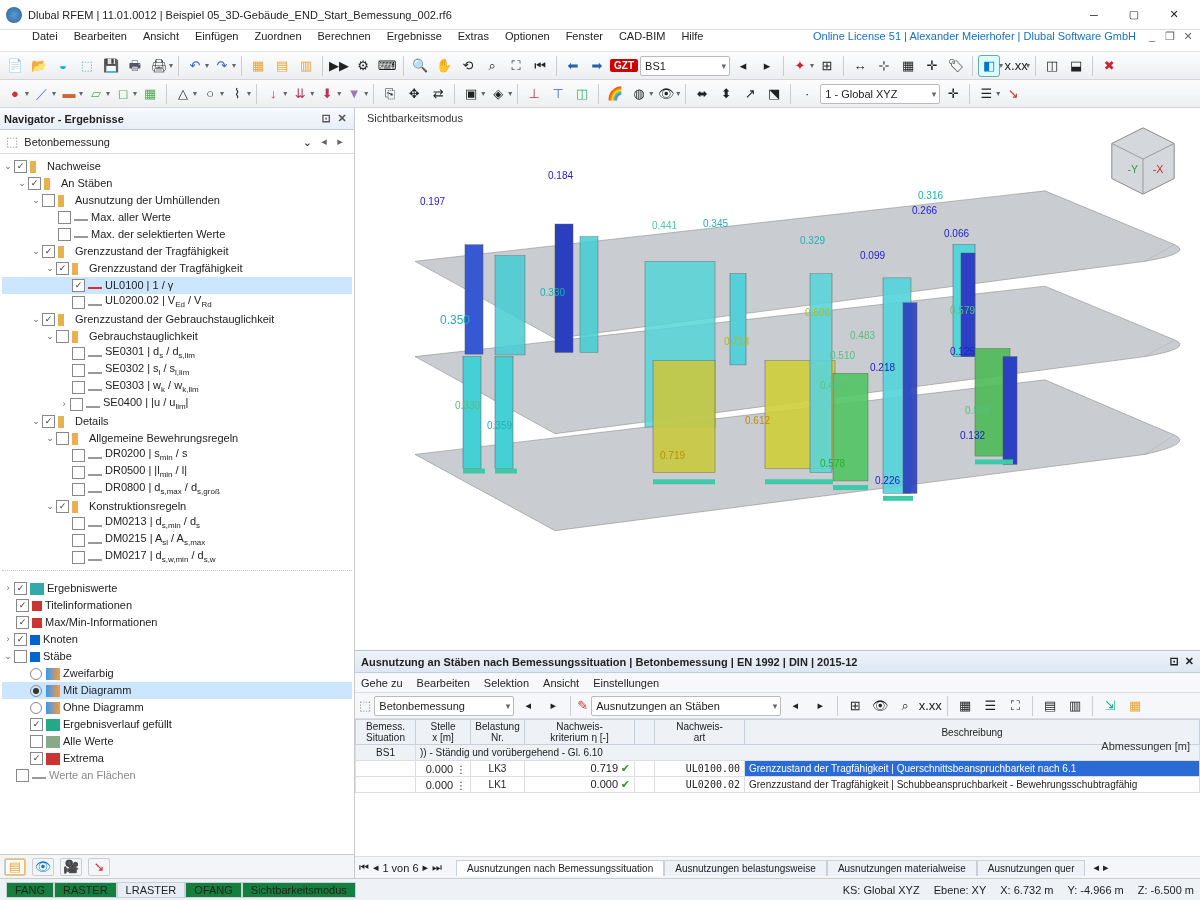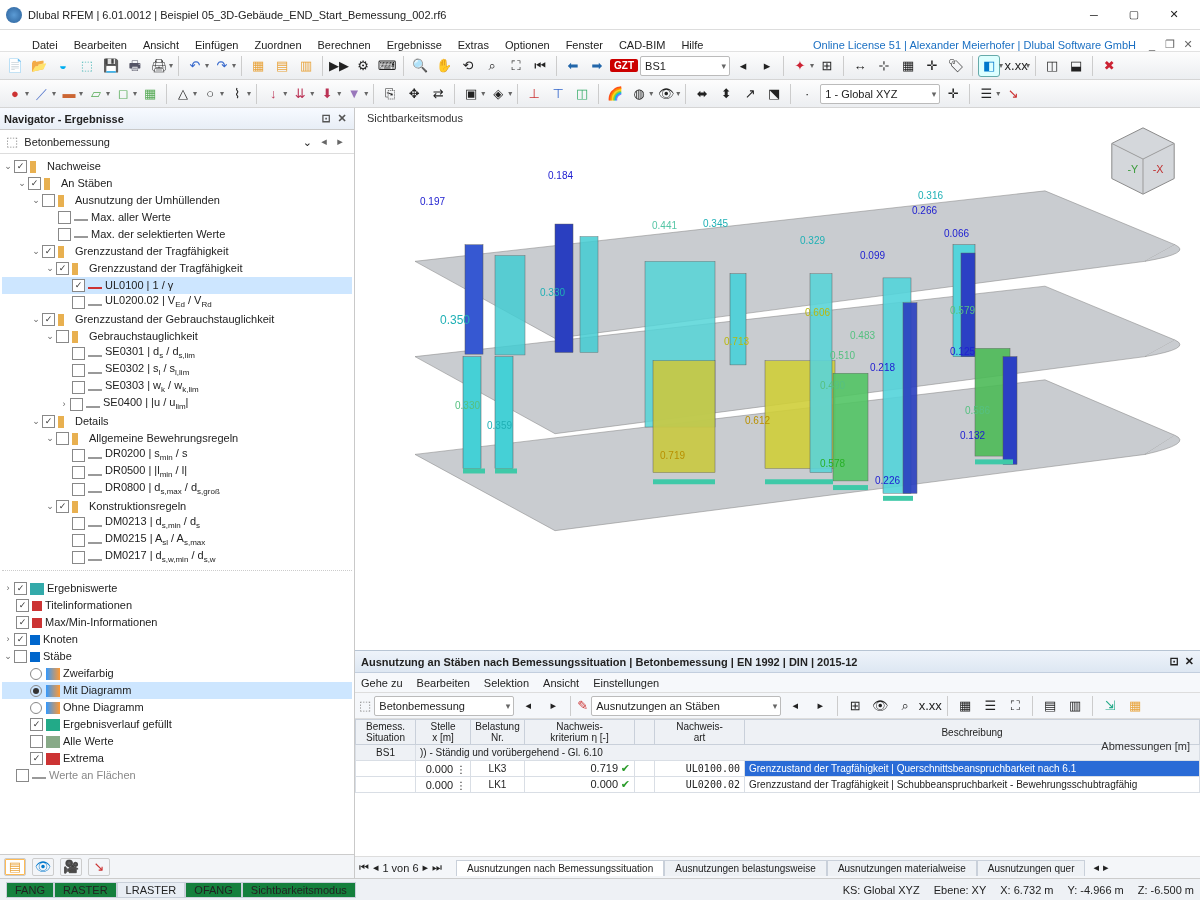--- a/index.html
+++ b/index.html
@@ -1,21 +1,21 @@
 <!DOCTYPE html>
 <html><head>
 <meta charset="utf-8">
 <style>
   * { box-sizing: border-box; margin: 0; padding: 0; font-family: 'Segoe UI', Tahoma, sans-serif; font-size: 11px; }
   body { width: 1200px; height: 900px; overflow: hidden; background: #f0f0f0; display: flex; flex-direction: column; color: #222; }
   .titlebar { height: 30px; background: #fff; border-bottom: 1px solid #ddd; display: flex; align-items: center; padding: 0 6px; }
   .titlebar .app-icon { width: 16px; height: 16px; background: radial-gradient(circle,#5b9bd5,#2a6099); border-radius:50%; margin-right:6px;}
   .titlebar .title { flex:1; }
   .titlebar .win-btn { width: 40px; height:28px; display:flex; align-items:center; justify-content:center; }
-  .menubar { height: 22px; background: #fff; display:flex; align-items:flex-end; padding:0 4px; border-bottom:1px solid #e2e2e2;}
+  .menubar { height: 22px; background: #fff; display:flex; align-items:flex-start; padding:0 4px; border-bottom:1px solid #e2e2e2;}
   .menubar .menu-item { padding: 0 8px; cursor:default;}
   .menubar .right-text { margin-left:auto; color:#1a6fc2; padding-right:6px;}
   .menubar .mdi-btn { width:16px; text-align:center; color:#666; margin-left:2px;}
   .toolbar-row { height:28px; background: linear-gradient(#fdfdfd,#eceef1); border-bottom:1px solid #d5d5d5; display:flex; align-items:center; padding:0 4px; gap:2px; overflow:hidden;}
   .tb-btn { width:22px; height:22px; display:flex; align-items:center; justify-content:center; border:1px solid transparent; border-radius:3px;}
   .tb-sep { width:1px; height:20px; background:#ccc; margin:0 3px;}
   .tb-sel { height:20px; background:#fff; border:1px solid #bbb; border-radius:2px; padding:0 16px 0 4px; display:flex; align-items:center; position:relative; min-width:60px;}
   .tb-sel::after{content:"▾"; position:absolute; right:3px; font-size:9px; color:#666;}
   .gzt { background:#c00; color:#fff; font-weight:bold; padding:1px 4px; border-radius:2px; font-size:10px;}
   .main { flex:1; display:flex; min-height:0; }
@@ -72,21 +72,21 @@
   .statusbar .coord{ margin-left:auto; display:flex; gap:14px;}
   .ico{ font-family: 'Segoe UI Symbol', sans-serif; font-size:13px; line-height:1;}
   .dd{font-size:8px; color:#666; margin-left:-3px;}
   sub{font-size:8px;}
 </style>
 </head>
 <body>
 
 <div class="titlebar">
   <span class="app-icon"></span>
-  <span class="title">Dlubal RFEM | 6.01.0012 | Beispiel 05_3D-Gebäude_END_Start_Bemessung_002.rf6</span>
+  <span class="title">Dlubal RFEM | 11.01.0012 | Beispiel 05_3D-Gebäude_END_Start_Bemessung_002.rf6</span>
   <span class="win-btn">─</span>
   <span class="win-btn">▢</span>
   <span class="win-btn">✕</span>
 </div>
 
 <div class="menubar">
   <span class="app-icon" style="width:14px;height:14px;margin-right:6px"></span>
   <span class="menu-item">Datei</span>
   <span class="menu-item">Bearbeiten</span>
   <span class="menu-item">Ansicht</span>

